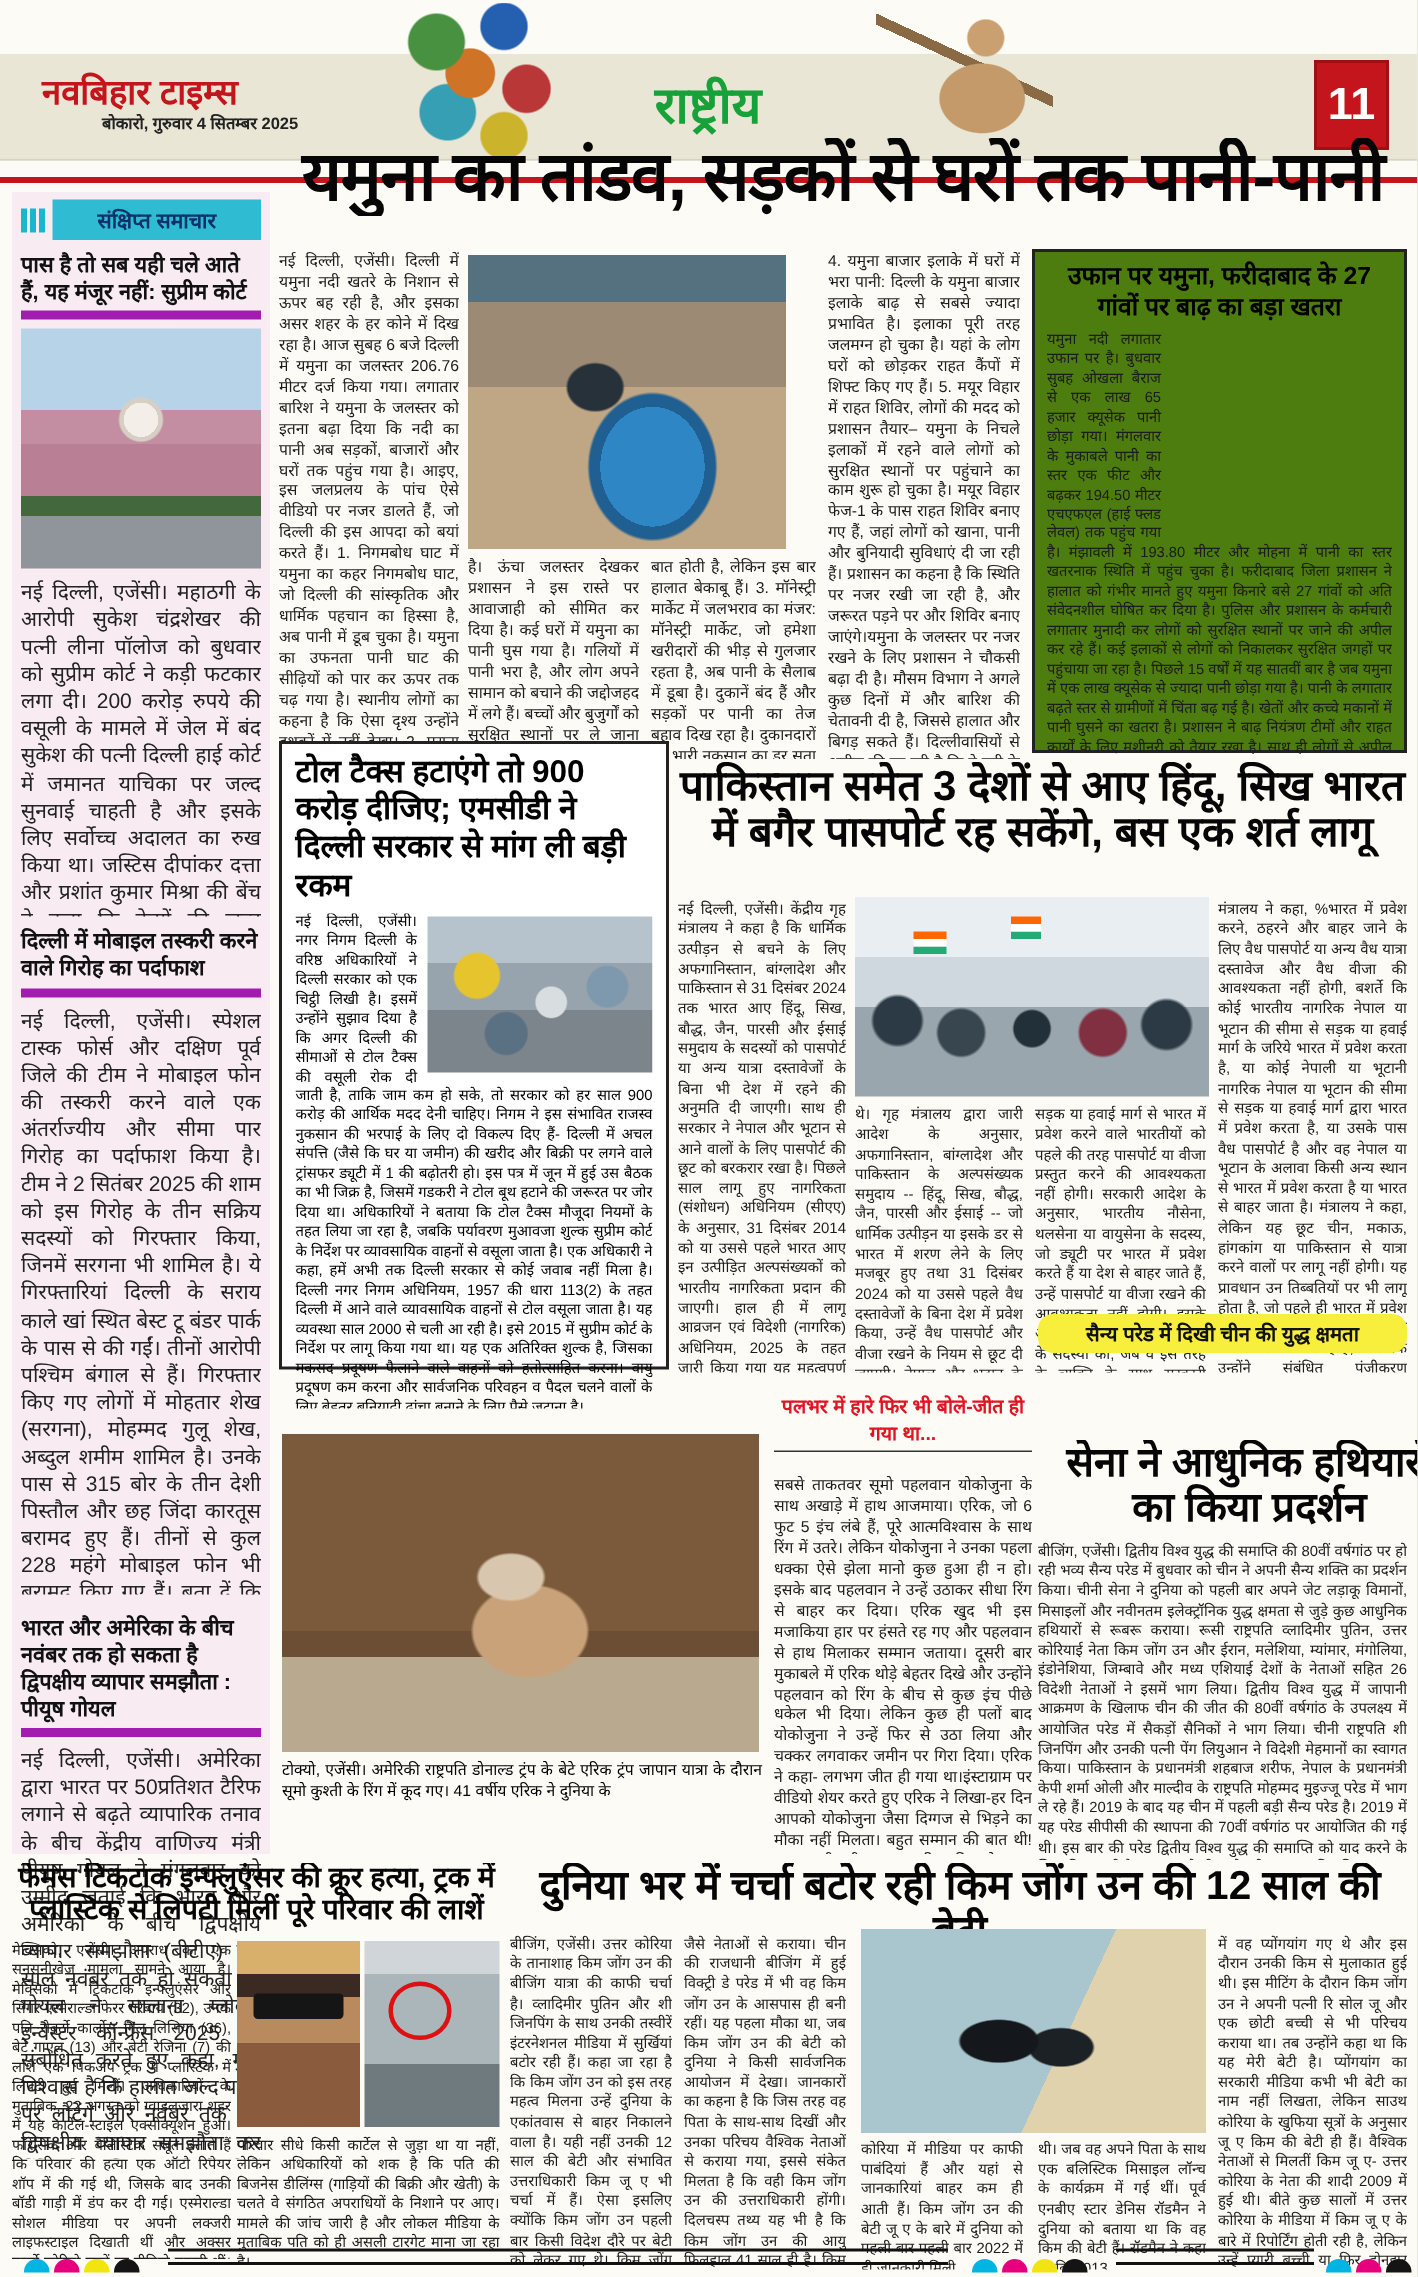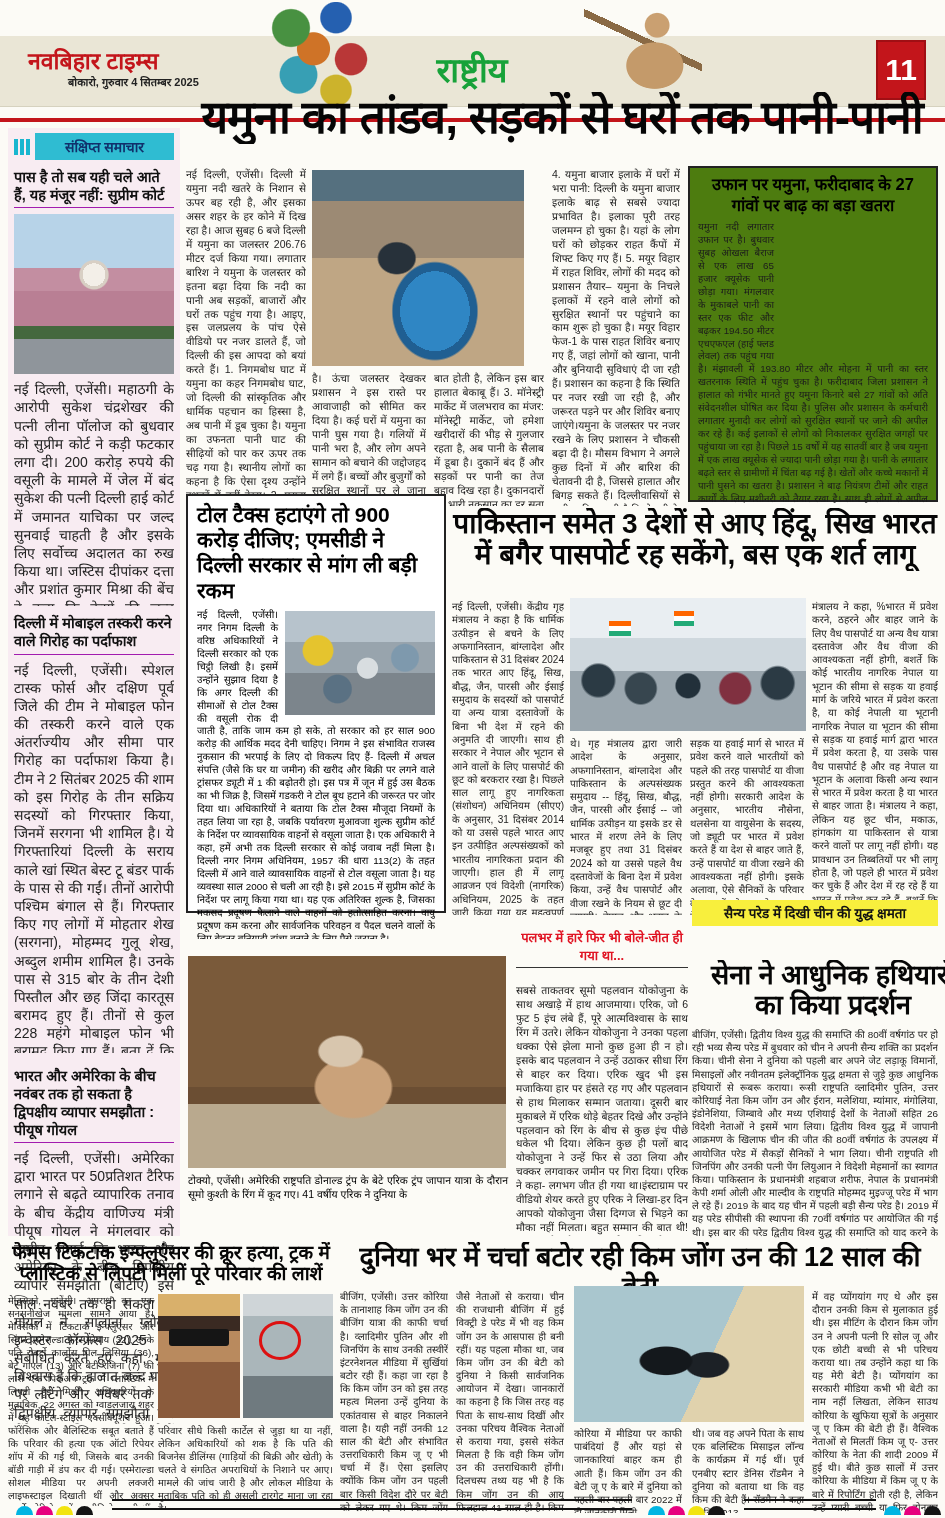--- a/index.html
+++ b/index.html
@@ -29,21 +29,21 @@
        radial-gradient(circle at 62% 18%,#caa071 0 11%,transparent 12%),
        radial-gradient(ellipse at 60% 60%,#c49a6a 0 28%,transparent 29%),
        linear-gradient(25deg,transparent 58%,#8a6a45 58% 63%,transparent 63%);}
   .header-rule{left:0;top:118px;width:945px;height:4px;background:#c3151b;}
   
   .briefs{left:8px;top:128px;width:172px;height:1108px;background:#f8ecf2;padding:5px 6px;box-sizing:border-box;}
   .briefs-header{display:flex;align-items:center;gap:5px;margin-bottom:8px;}
   .briefs-bars{display:flex;gap:2px;}
   .briefs-bars i{display:block;width:4px;height:16px;background:#19b6cf;}
   .briefs-title{flex:1;background:#2fbcd2;color:#10306b;font-size:14px;font-weight:bold;text-align:center;padding:4px 2px;}
-  .brief-hl{font-size:14.5px;font-weight:bold;line-height:1.25;color:#111;border-bottom:1px solid #a21caf;padding-bottom:3px;margin-bottom:6px;}
+  .brief-hl{font-size:14.5px;font-weight:bold;line-height:1.25;color:#111;border-bottom:6px solid #a21caf;padding-bottom:3px;margin-bottom:6px;}
   .brief-body{font-size:14px;line-height:1.3;text-align:justify;color:#222;overflow:hidden;}
   .court-photo{width:100%;height:160px;margin:2px 0 6px 0;
      background:
        radial-gradient(circle at 50% 38%,#f3efe8 0 9%,#d8cfc4 9% 11%,transparent 12%),
        linear-gradient(#b7d3e8 0 34%,#c38ea1 34% 48%,#b97f94 48% 70%,#44683e 70% 78%,#8f959b 78%);}
   
   .lead-hl{left:186px;top:92px;width:752px;font-size:46px;text-align:center;letter-spacing:-1px;}
   .lead-col{font-size:10.5px;}
   .boat-photo{left:312px;top:170px;width:212px;height:196px;
      background:
@@ -97,22 +97,22 @@
   .sumo-photo{left:188px;top:956px;width:318px;height:212px;
      background:
        radial-gradient(ellipse at 48% 45%,#d8c6ae 0 9%,transparent 10%),
        radial-gradient(ellipse at 52% 62%,#caa27a 0 16%,transparent 17%),
        linear-gradient(#7a5a3a 0 62%,#6b4e33 62% 70%,#b9a98e 70%);}
   .sumo-caption{left:188px;top:1174px;width:320px;font-size:10.5px;line-height:1.3;text-align:justify;}
   .sumo-sub{left:516px;top:928px;width:172px;font-size:13px;font-weight:bold;color:#e01423;
             border-bottom:1.5px solid #333;padding-bottom:3px;text-align:center;}
   .sumo-body{left:516px;top:984px;width:172px;height:252px;}
   
-  .kicker{left:692px;top:900px;width:246px;background:#f8ef3d;color:#111;font-size:13.5px;
-          font-weight:bold;text-align:center;padding:4px 0;}
+  .kicker{left:692px;top:876px;width:246px;background:#f8ef3d;color:#111;font-size:13.5px;
+          font-weight:bold;text-align:center;padding:4px 0;border-radius:10px;}
   .china-hl{left:710px;top:960px;width:246px;font-size:27px;text-align:center;}
   .china-body{left:692px;top:1028px;width:246px;height:212px;font-size:9.9px;}
   
   .tiktok-hl{left:8px;top:1242px;width:326px;font-size:19px;text-align:center;}
   .tt-left{left:8px;top:1294px;width:146px;height:212px;font-size:9.8px;}
   .woman-photo{left:158px;top:1294px;width:82px;height:124px;
      background:
        linear-gradient(#d9b06b 0 18%,#3a2a22 18% 30%,#b98a5e 30% 55%,#8a5b3c 55%);}
   .woman-photo:before{content:"";position:absolute;left:14%;top:28%;width:72%;height:14%;background:#151515;border-radius:3px;}
   .truck-photo{left:243px;top:1294px;width:90px;height:124px;

